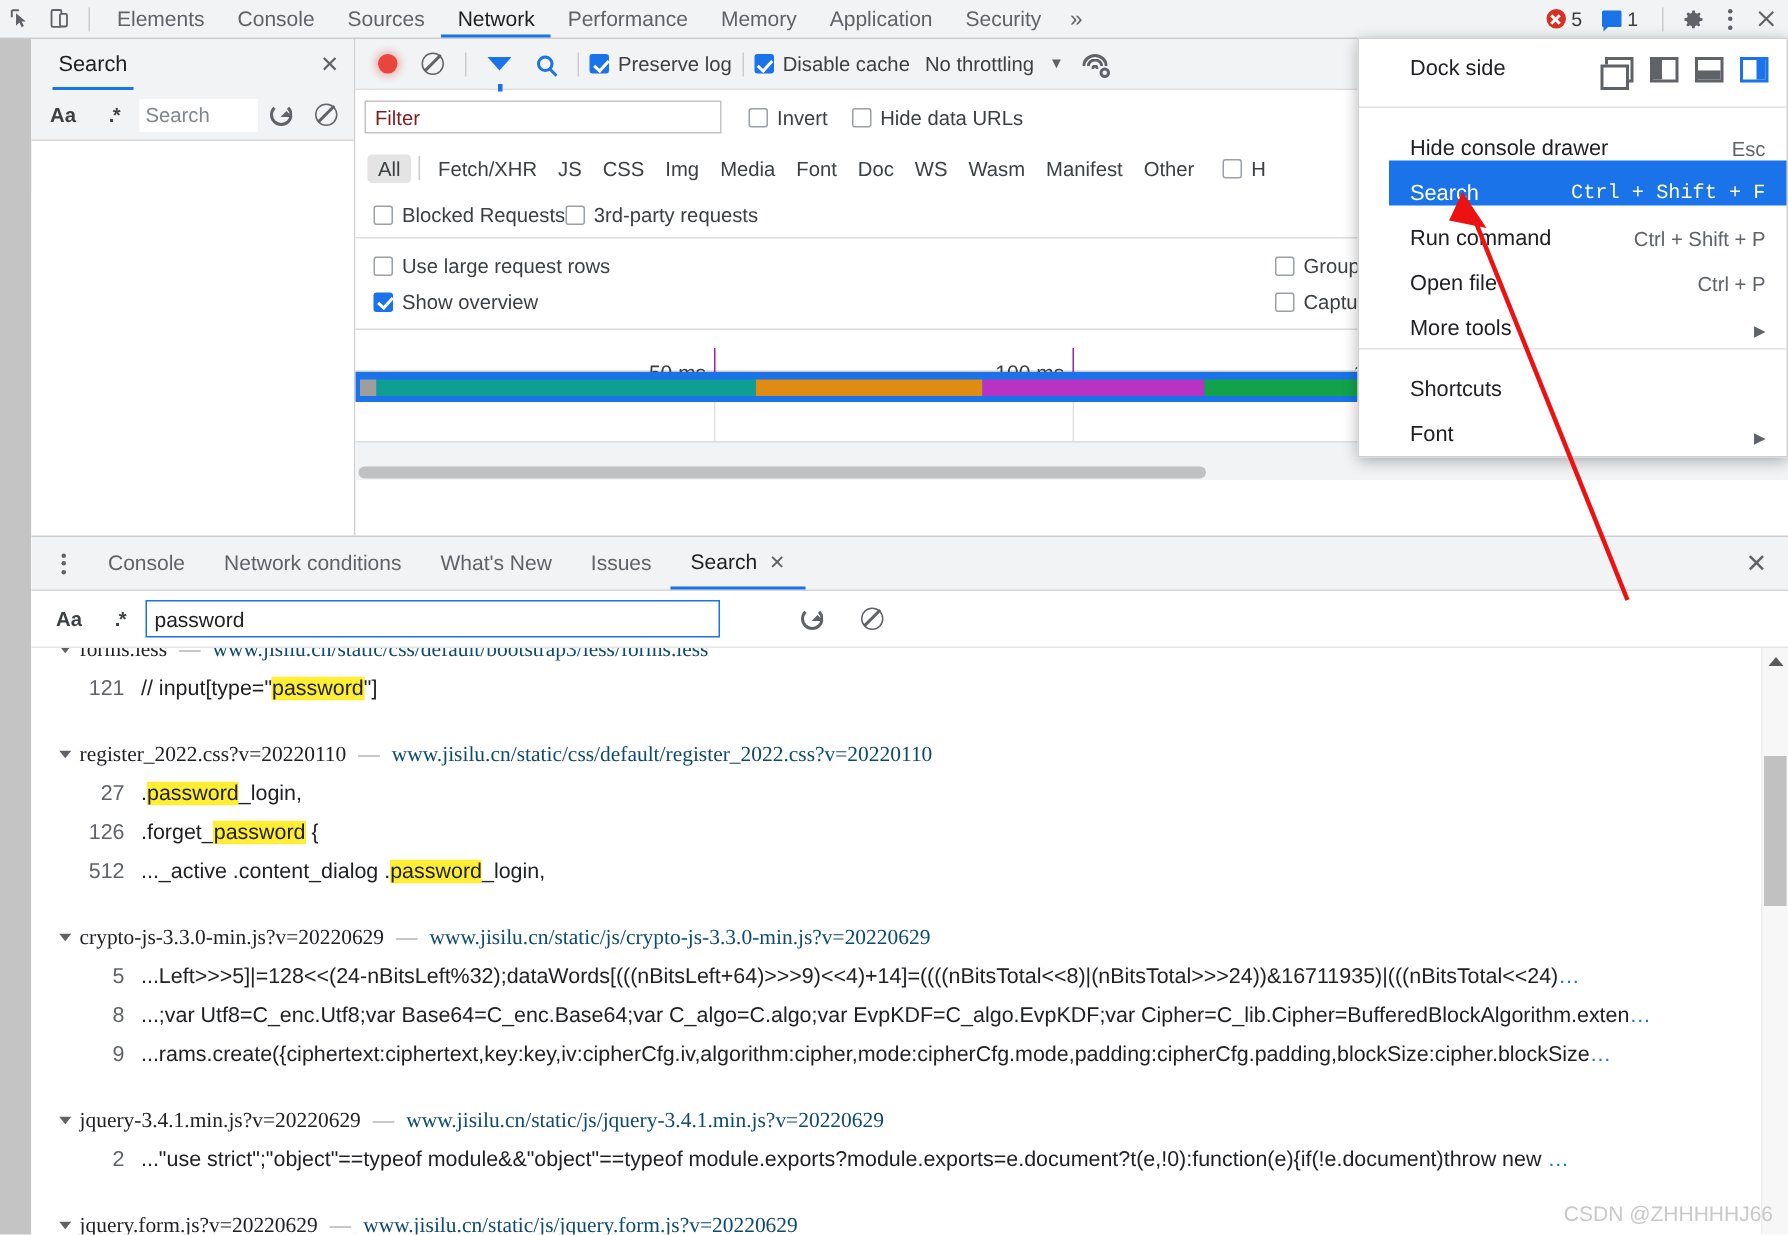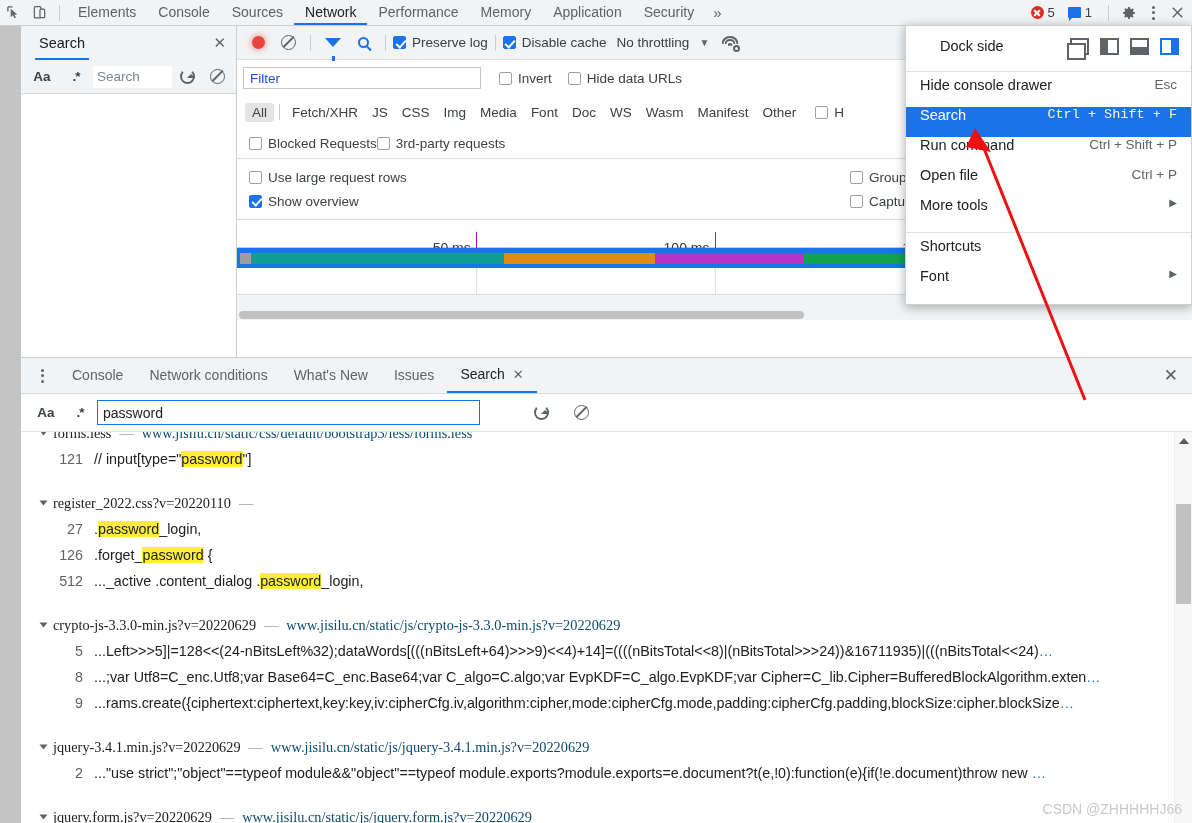--- a/index.html
+++ b/index.html
@@ -74,21 +74,21 @@
   .wifi { margin-left:12px; position:relative; width:18px; height:14px; }
   .wifi .a1, .wifi .a2, .wifi .a3 { position:absolute; border:2px solid #5f6368; border-bottom:none;
         border-radius:50% 50% 0 0 / 100% 100% 0 0; left:50%; transform:translateX(-50%); }
   .wifi .a1 { width:17px; height:8px; top:0; }
   .wifi .a2 { width:11px; height:5px; top:3.5px; }
   .wifi .a3 { width:5px; height:3px; top:7px; }
   .wifi .gear { position:absolute; right:-1px; bottom:-2px; width:7px; height:7px; border-radius:50%;
                 border:2px solid #5f6368; background:#f1f3f4; }
 
   .filterrow { height:36px; display:flex; align-items:center; padding:0 6px; background:#fff; }
-  .filterbox { width:238px; height:22px; border:1px solid #c4c4c4; background:#fff; color:#1d4ed8;
+  .filterbox { width:238px; height:22px; border:1px solid #c4c4c4; background:#fff; color:#7f1d1d;
                font-size:13.5px; padding:0 6px; display:flex; align-items:center; }
   .types { height:32px; display:flex; align-items:center; padding:0 8px; gap:0; background:#fff; overflow:hidden; }
   .type { font-size:13.5px; color:#3c4043; padding:2px 7px; border-radius:3px; white-space:nowrap; }
   .type.sel { background:#e4e4e4; }
   .vdiv { width:1px; height:16px; background:#ccc; margin:0 5px; }
   .row3 { height:30px; display:flex; align-items:center; padding:0 12px; background:#fff; }
 
   .opts { border-top:1px solid #dadce0; border-bottom:1px solid #dadce0; height:62px; padding:5px 12px;
           display:flex; flex-direction:column; justify-content:center; gap:9px; background:#fff; }
   .opts .line { display:flex; align-items:center;gap:22px; }
@@ -105,21 +105,21 @@
   .ov-grid { position:absolute; left:0; right:0; top:48px; bottom:0; }
   .ov-gl { position:absolute; top:0; bottom:0; border-left:1px solid #e3e3e3; }
   .ov-bottom { position:absolute; left:0; right:0; bottom:0; height:26px; background:#f1f3f4;
                border-top:1px solid #dadce0; }
   .hscroll { position:absolute; left:0; bottom:0; height:10px; background:#f1f3f4; width:100%; }
   .hthumb { position:absolute; left:2px; top:1px; height:8px; background:#c1c1c1; border-radius:4px; }
 
   
   .menu { position:absolute; left:905px; top:25px; width:287px; background:#fff;
           box-shadow:0 2px 10px rgba(0,0,0,.32); border:1px solid #d0d0d0; z-index:40; }
-  .mi { height:30px; display:flex; align-items:flex-start; padding:0 14px 0 14px; font-size:14.5px; color:#202124; }
+  .mi { height:30px; display:flex; align-items:flex-end; padding:0 14px 0 14px; font-size:14.5px; color:#202124;margin-left:20px; }
   .mi .sc { margin-left:auto; color:#5f6368; font-size:13.5px; white-space:nowrap; }
   .mi.hl { background:#1a73e8; color:#fff; }
   .mi.hl .sc { color:#fef9c3;font-family:Liberation Mono, monospace; }
   .mi .arrow { margin-left:auto; color:#5f6368; font-size:10px; }
   .mdiv { height:1px; background:#e0e0e0; margin:5px 0; }
   .dockrow { height:40px; display:flex; align-items:center; padding:0 10px 0 34px; font-size:14.5px; }
   .dockicons { margin-left:auto; display:flex; align-items:center; gap:11px; padding-right:2px; }
   .dk { width:19px; height:17px; border:2px solid #5f6368; position:relative; background:#fff; }
   .dk.undock::before { content:""; position:absolute; left:-5px; top:3px; width:15px; height:13px;
       border:2px solid #5f6368; background:#fff; }
@@ -487,20 +487,21 @@
         </div>
       </div>
 
       <div class="gap"></div>
 
       <div class="grp">
         <div class="grp-head">
           <span class="tri"></span>
           <span class="grp-name">register_2022.css?v=20220110</span>
           <span class="grp-dash">—</span>
+          <span class="grp-url">www.jisilu.cn/static/css/default/register_2022.css?v=20220110</span>
         </div>
         <div class="res">
           <span class="lineno">27</span>
           <span class="code"><span>.</span><mark>password</mark><span>_login,</span></span>
         </div>
         <div class="res">
           <span class="lineno">126</span>
           <span class="code"><span>.forget_</span><mark>password</mark><span> {</span></span>
         </div>
         <div class="res">

